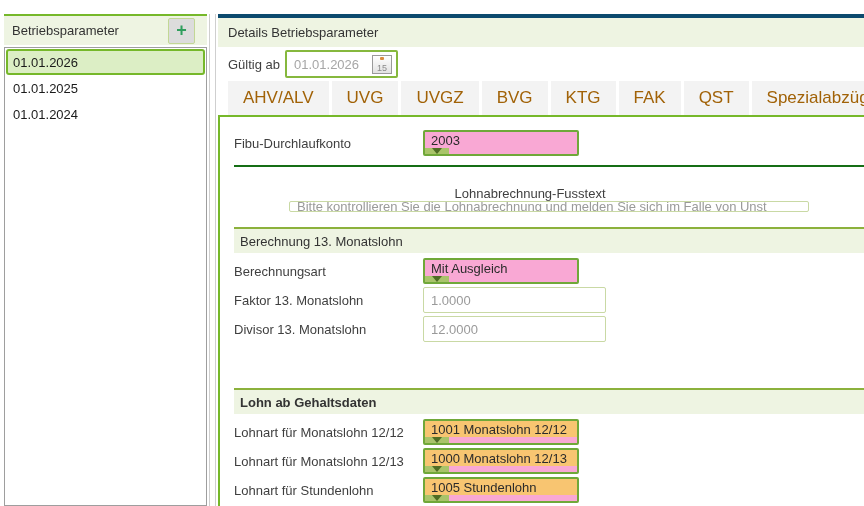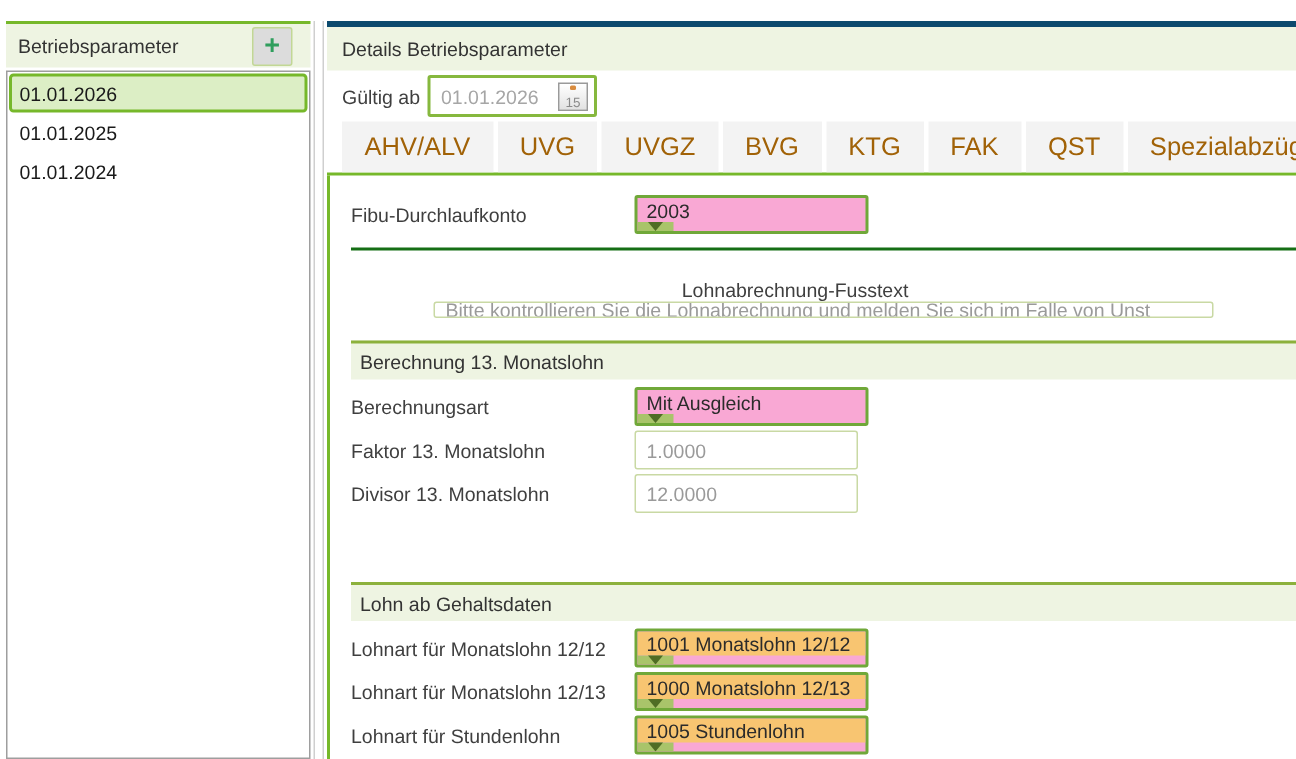--- a/index.html
+++ b/index.html
@@ -61,31 +61,31 @@
   .dd { width:156px; height:26px; border:2px solid #70a839; border-radius:2px;
     background:#f9a8d4; display:flex; overflow:hidden; cursor:pointer;flex-direction:column; }
   .dd-value { flex:1; display:flex; align-items:center; padding-left:6px; font-size:13px;
     color:#2b2b2b; white-space:nowrap; overflow:hidden; }
   .dd.orange .dd-value { background:#f8c571; }
   .dd-btn { width:24px; flex:none; background:#a9c46a; display:flex; align-items:center;
     justify-content:center; }
   .dd-arrow { width:0; height:0; border-left:5px solid transparent;
     border-right:5px solid transparent; border-top:6px solid #4f6d24; }
 
-  .tinput { width:149px; height:26px; border:1px solid #c9d9a4; border-radius:2px;
+  .tinput { width:183px; height:26px; border:1px solid #c9d9a4; border-radius:2px;
     background:#fff; display:flex; align-items:center; padding-left:7px; font-size:13px;
     color:#9a9a9a; white-space:nowrap; overflow:hidden; }
   .tinput.wide { width:520px; }
 
   .dark-sep { height:2px; background:#156e15; margin-top:9px; }
 
   .sectionband { margin-top:15px; border-top:2px solid #8cb13c; background:#eef4e2;
     height:26px; display:flex; align-items:center; padding-left:6px; font-size:13px;
     color:#333; }
-  .gap-lg { margin-top:46px; }
+  .gap-lg { margin-top:46px;font-weight:bold; }
   .mt5 { margin-top:5px; } .mt3 { margin-top:3px; } .mt19 { margin-top:19px;flex-direction:column; }
 </style>
 </head>
 <body>
 
 <div class="app">
 
   <aside class="sidebar">
     <div class="sidebar-header">
       <span class="sidebar-title">Betriebsparameter</span>

